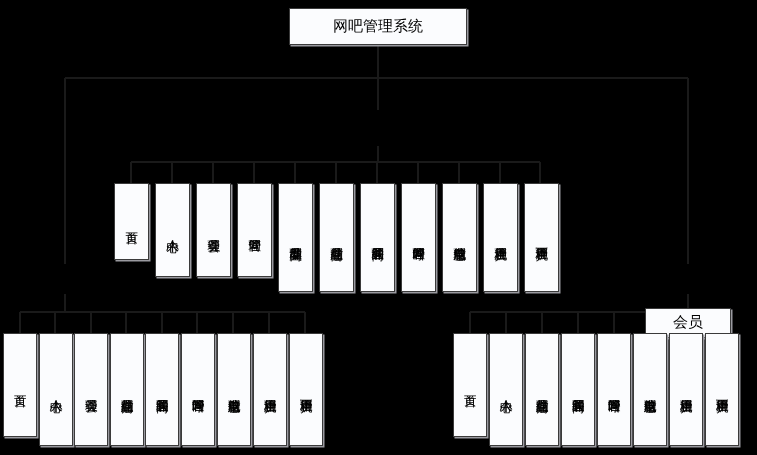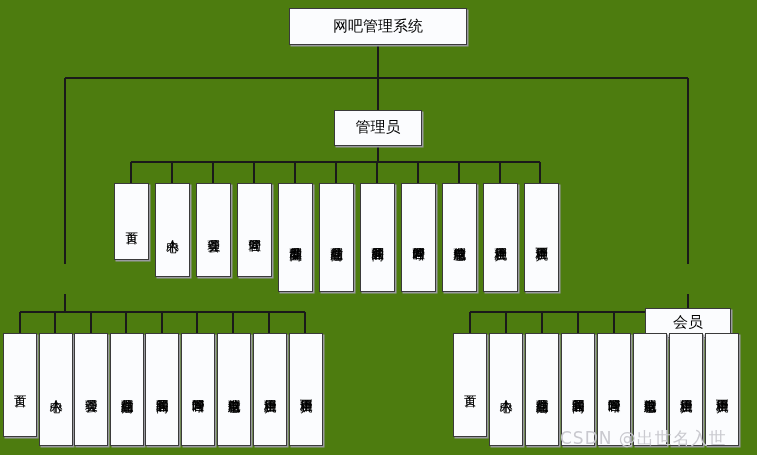--- a/index.html
+++ b/index.html
@@ -7,21 +7,21 @@
     padding: 0;
     background: #ffffff;
   }
   body {
     font-family: "DejaVu Sans", "Liberation Sans", sans-serif;
   }
   #canvas {
     position: relative;
     width: 757px;
     height: 455px;
-    background: #4d7c0f;
+    background: #000000;
     overflow: hidden;
   }
   svg.connectors {
     position: absolute;
     left: 0;
     top: 0;
     width: 757px;
     height: 455px;
     pointer-events: none;
   }
@@ -128,23 +128,20 @@
       <line x1="650" y1="312" x2="650" y2="333"></line>
       <line x1="686" y1="312" x2="686" y2="333"></line>
       <line x1="722" y1="312" x2="722" y2="333"></line>
     </g>
   </svg>
 
   <div class="node horiz" style="left:289px; top:8px; width:178px; height:37px;">
     <span class="label">网吧管理系统</span>
   </div>
 
-  <div class="node horiz" style="left:334px; top:110px; width:88px; height:36px;">
-    <span class="label">管理员</span>
-  </div>
 
 
   <div class="node horiz" style="left:645px; top:264px; width:86px; height:30px;margin-top:44px;">
     <span class="label">会员</span>
   </div>
 
   <div class="node vert" style="left:114px; top:183px; width:35px; height:77px;">
     <span class="label">首页</span>
   </div>
   <div class="node vert" style="left:155px; top:183px; width:35px; height:94px;">
@@ -224,15 +221,14 @@
   <div class="node vert" style="left:633px; top:333px; width:34px; height:113px;">
     <span class="label">电脑信息管理</span>
   </div>
   <div class="node vert" style="left:669px; top:333px; width:34px; height:113px;">
     <span class="label">用户上机管理</span>
   </div>
   <div class="node vert" style="left:705px; top:333px; width:34px; height:113px;">
     <span class="label">用户下机管理</span>
   </div>
 
-  <div class="watermark">CSDN @出世名入世</div>
 
 </div>
 
 </body></html>

